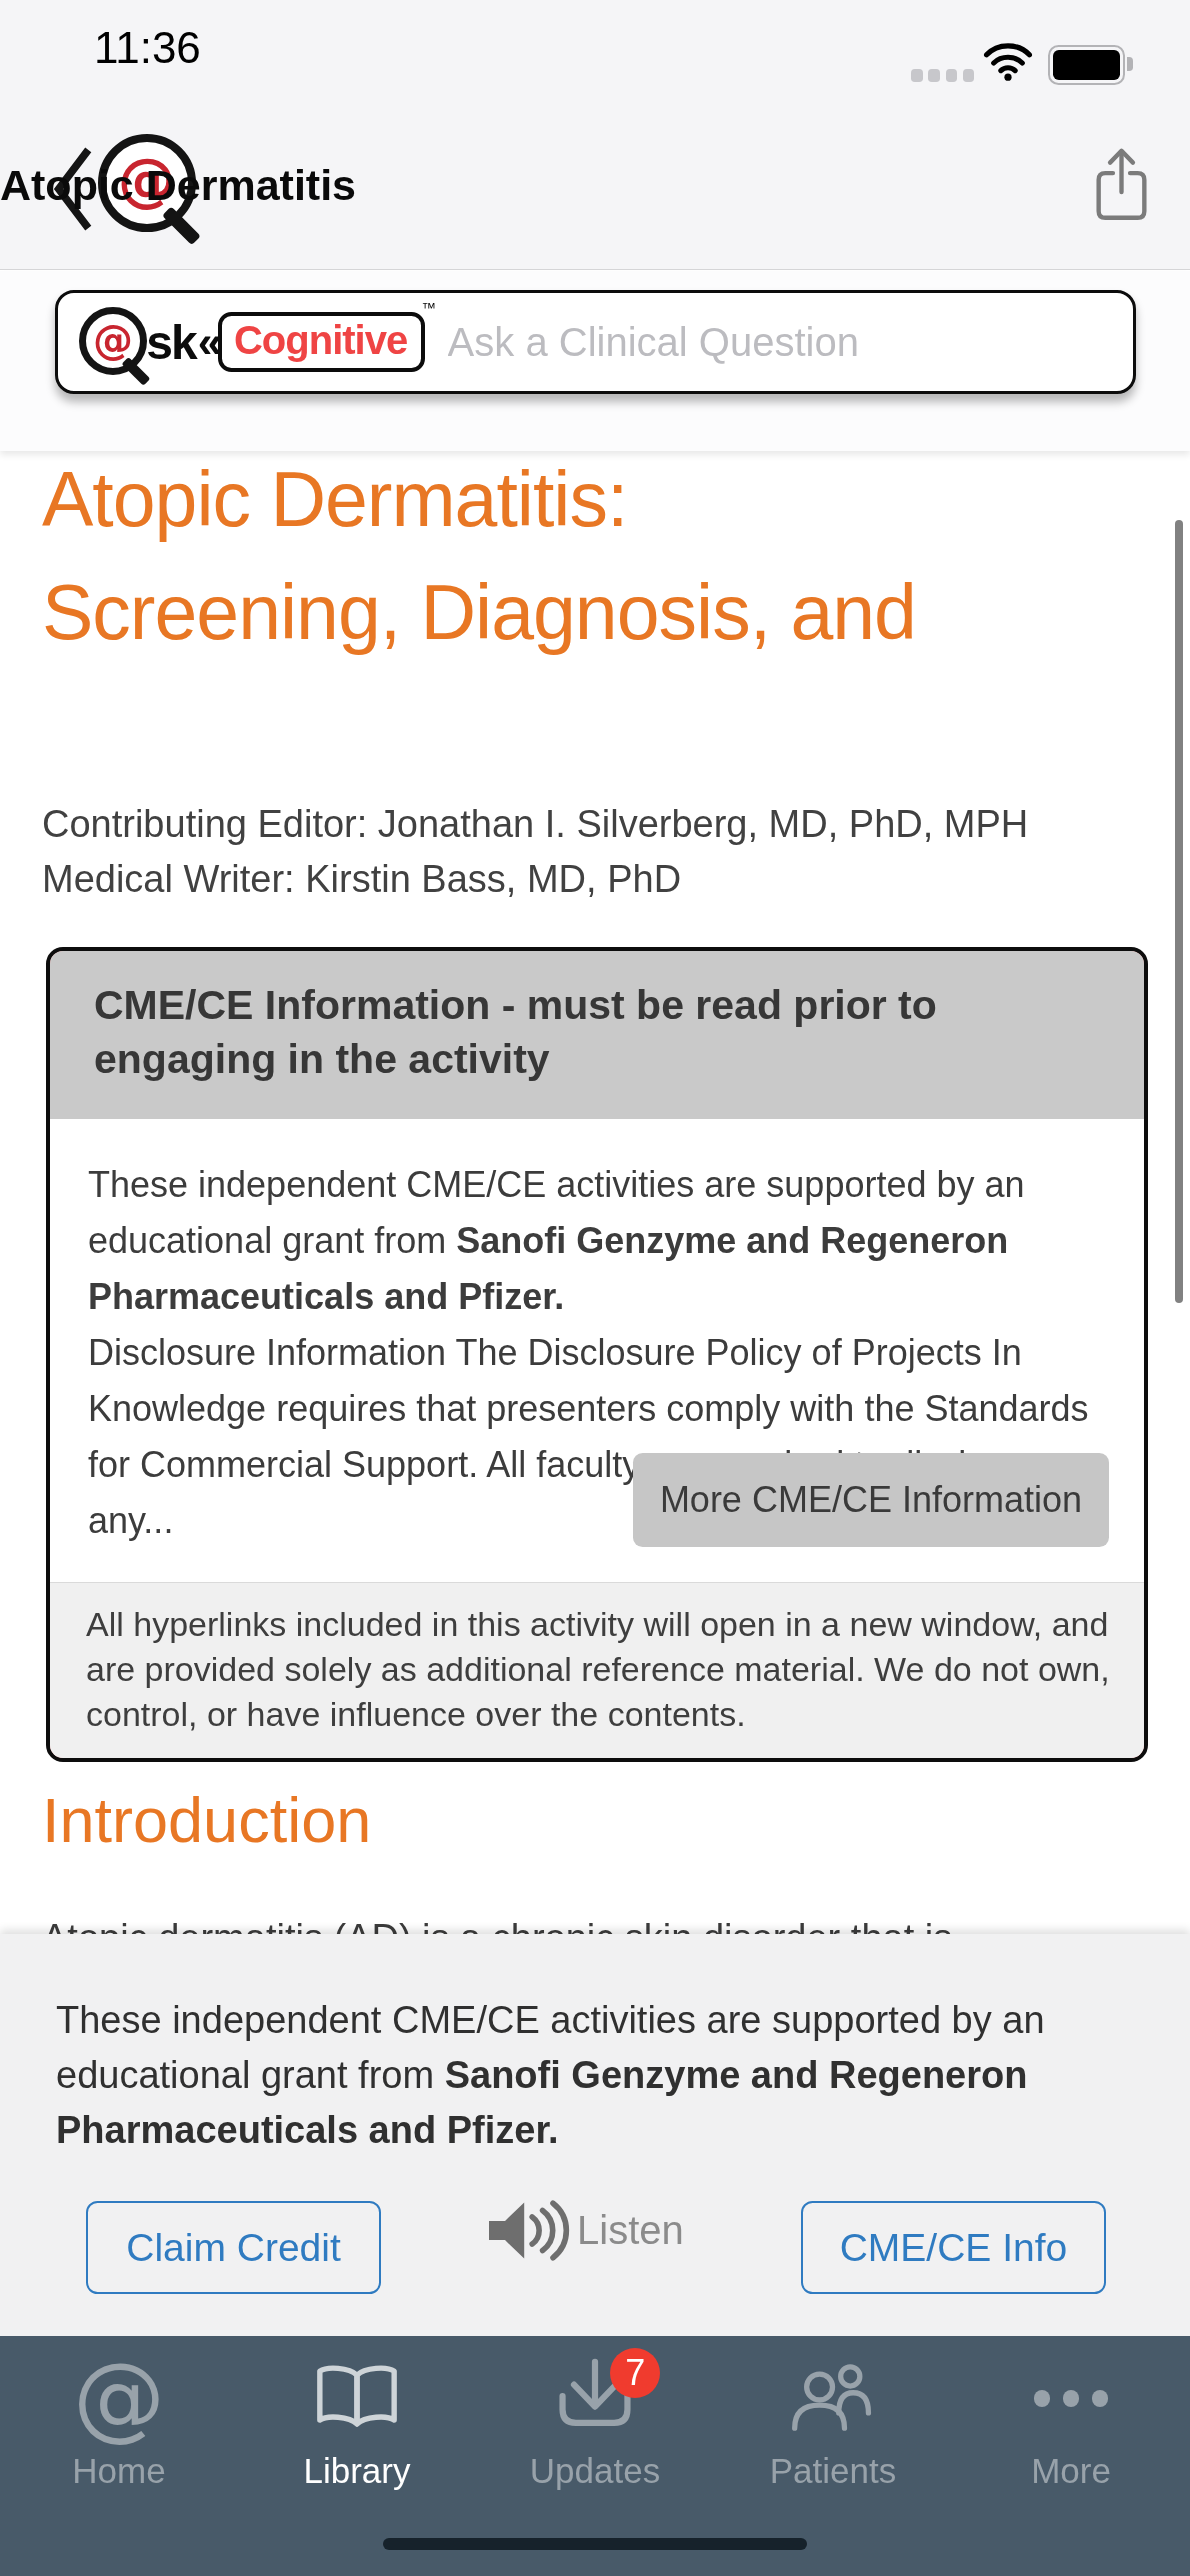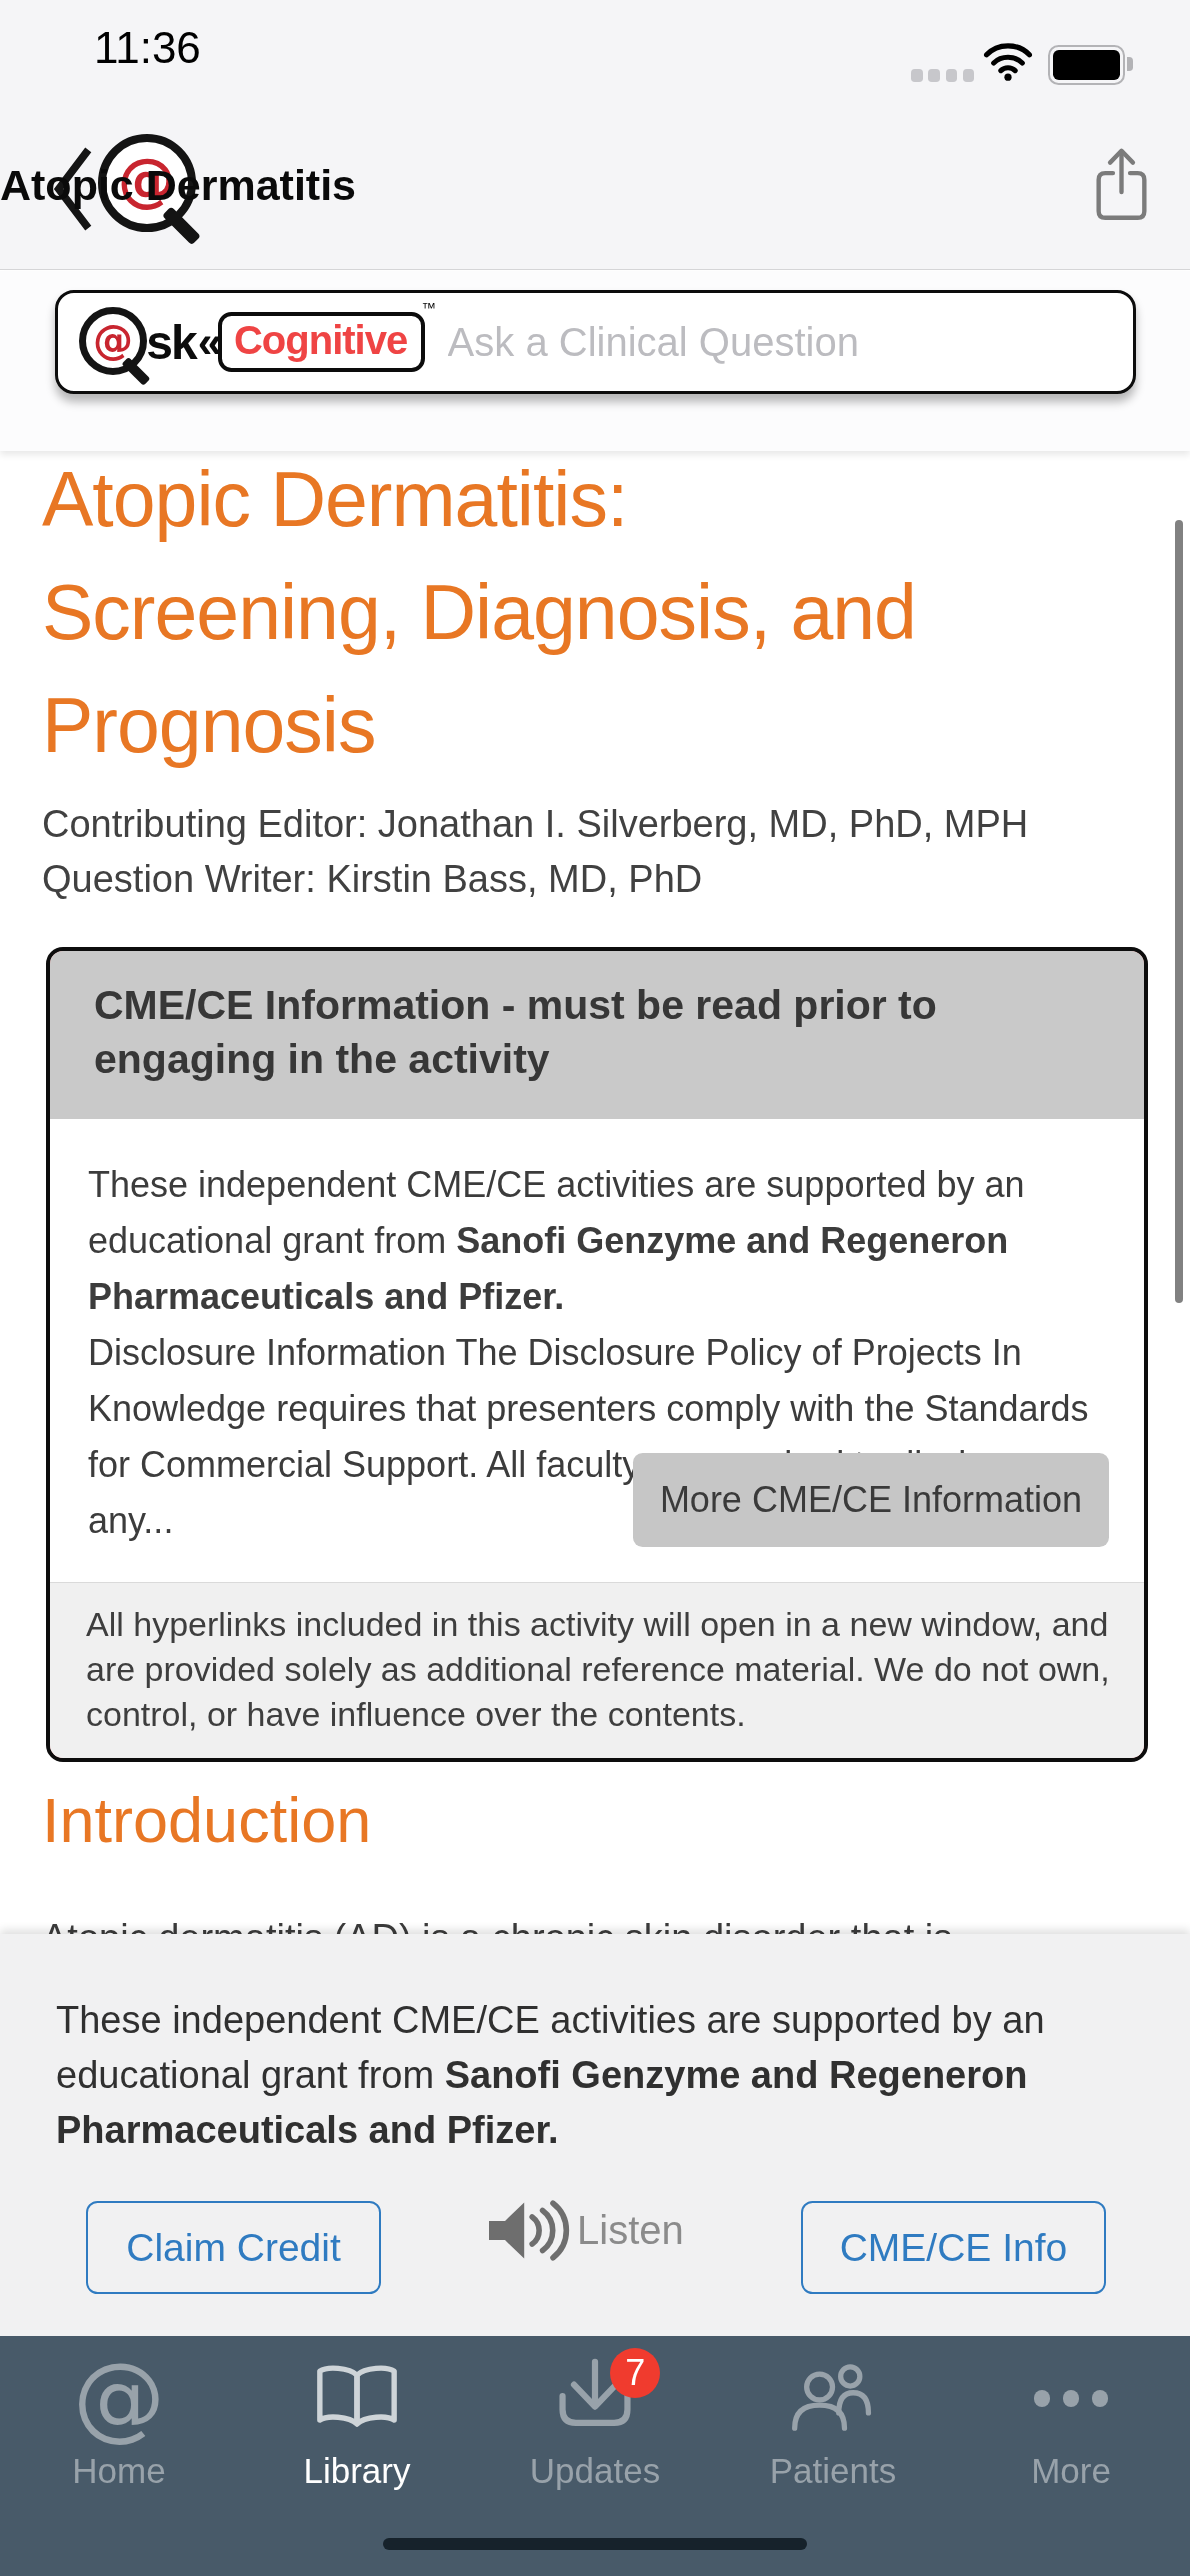--- a/index.html
+++ b/index.html
@@ -137,26 +137,25 @@
         <span class="cog-text">Cognitive</span>
         <span class="cog-tm">™</span>
       </span>
       <input class="search-input" type="text" placeholder="Ask a Clinical Question" style="">
     </div>
   </div>
 
   <div class="h1">
     <div>Atopic Dermatitis:</div>
     <div>Screening, Diagnosis, and</div>
-    <div>Prognosis</div>
   </div>
 
   <div class="byline">
     <div>Contributing Editor: Jonathan I. Silverberg, MD, PhD, MPH</div>
-    <div>Question Writer: Kirstin Bass, MD, PhD</div>
+    <div>Medical Writer: Kirstin Bass, MD, PhD</div>
   </div>
 
   <div class="cme-card">
     <div class="cme-header">CME/CE Information - must be read prior to engaging in the activity</div>
     <div class="cme-body">
       <p><span>These independent CME/CE activities are supported by an educational grant from </span><strong>Sanofi Genzyme and Regeneron Pharmaceuticals and Pfizer.</strong></p>
       <p>Disclosure Information The Disclosure Policy of Projects In Knowledge requires that presenters comply with the Standards for Commercial Support. All faculty are required to disclose any...</p>
       <button class="more-btn">More CME/CE Information</button>
     </div>
     <div class="cme-footer">All hyperlinks included in this activity will open in a new window, and are provided solely as additional reference material. We do not own, control, or have influence over the contents.</div>

